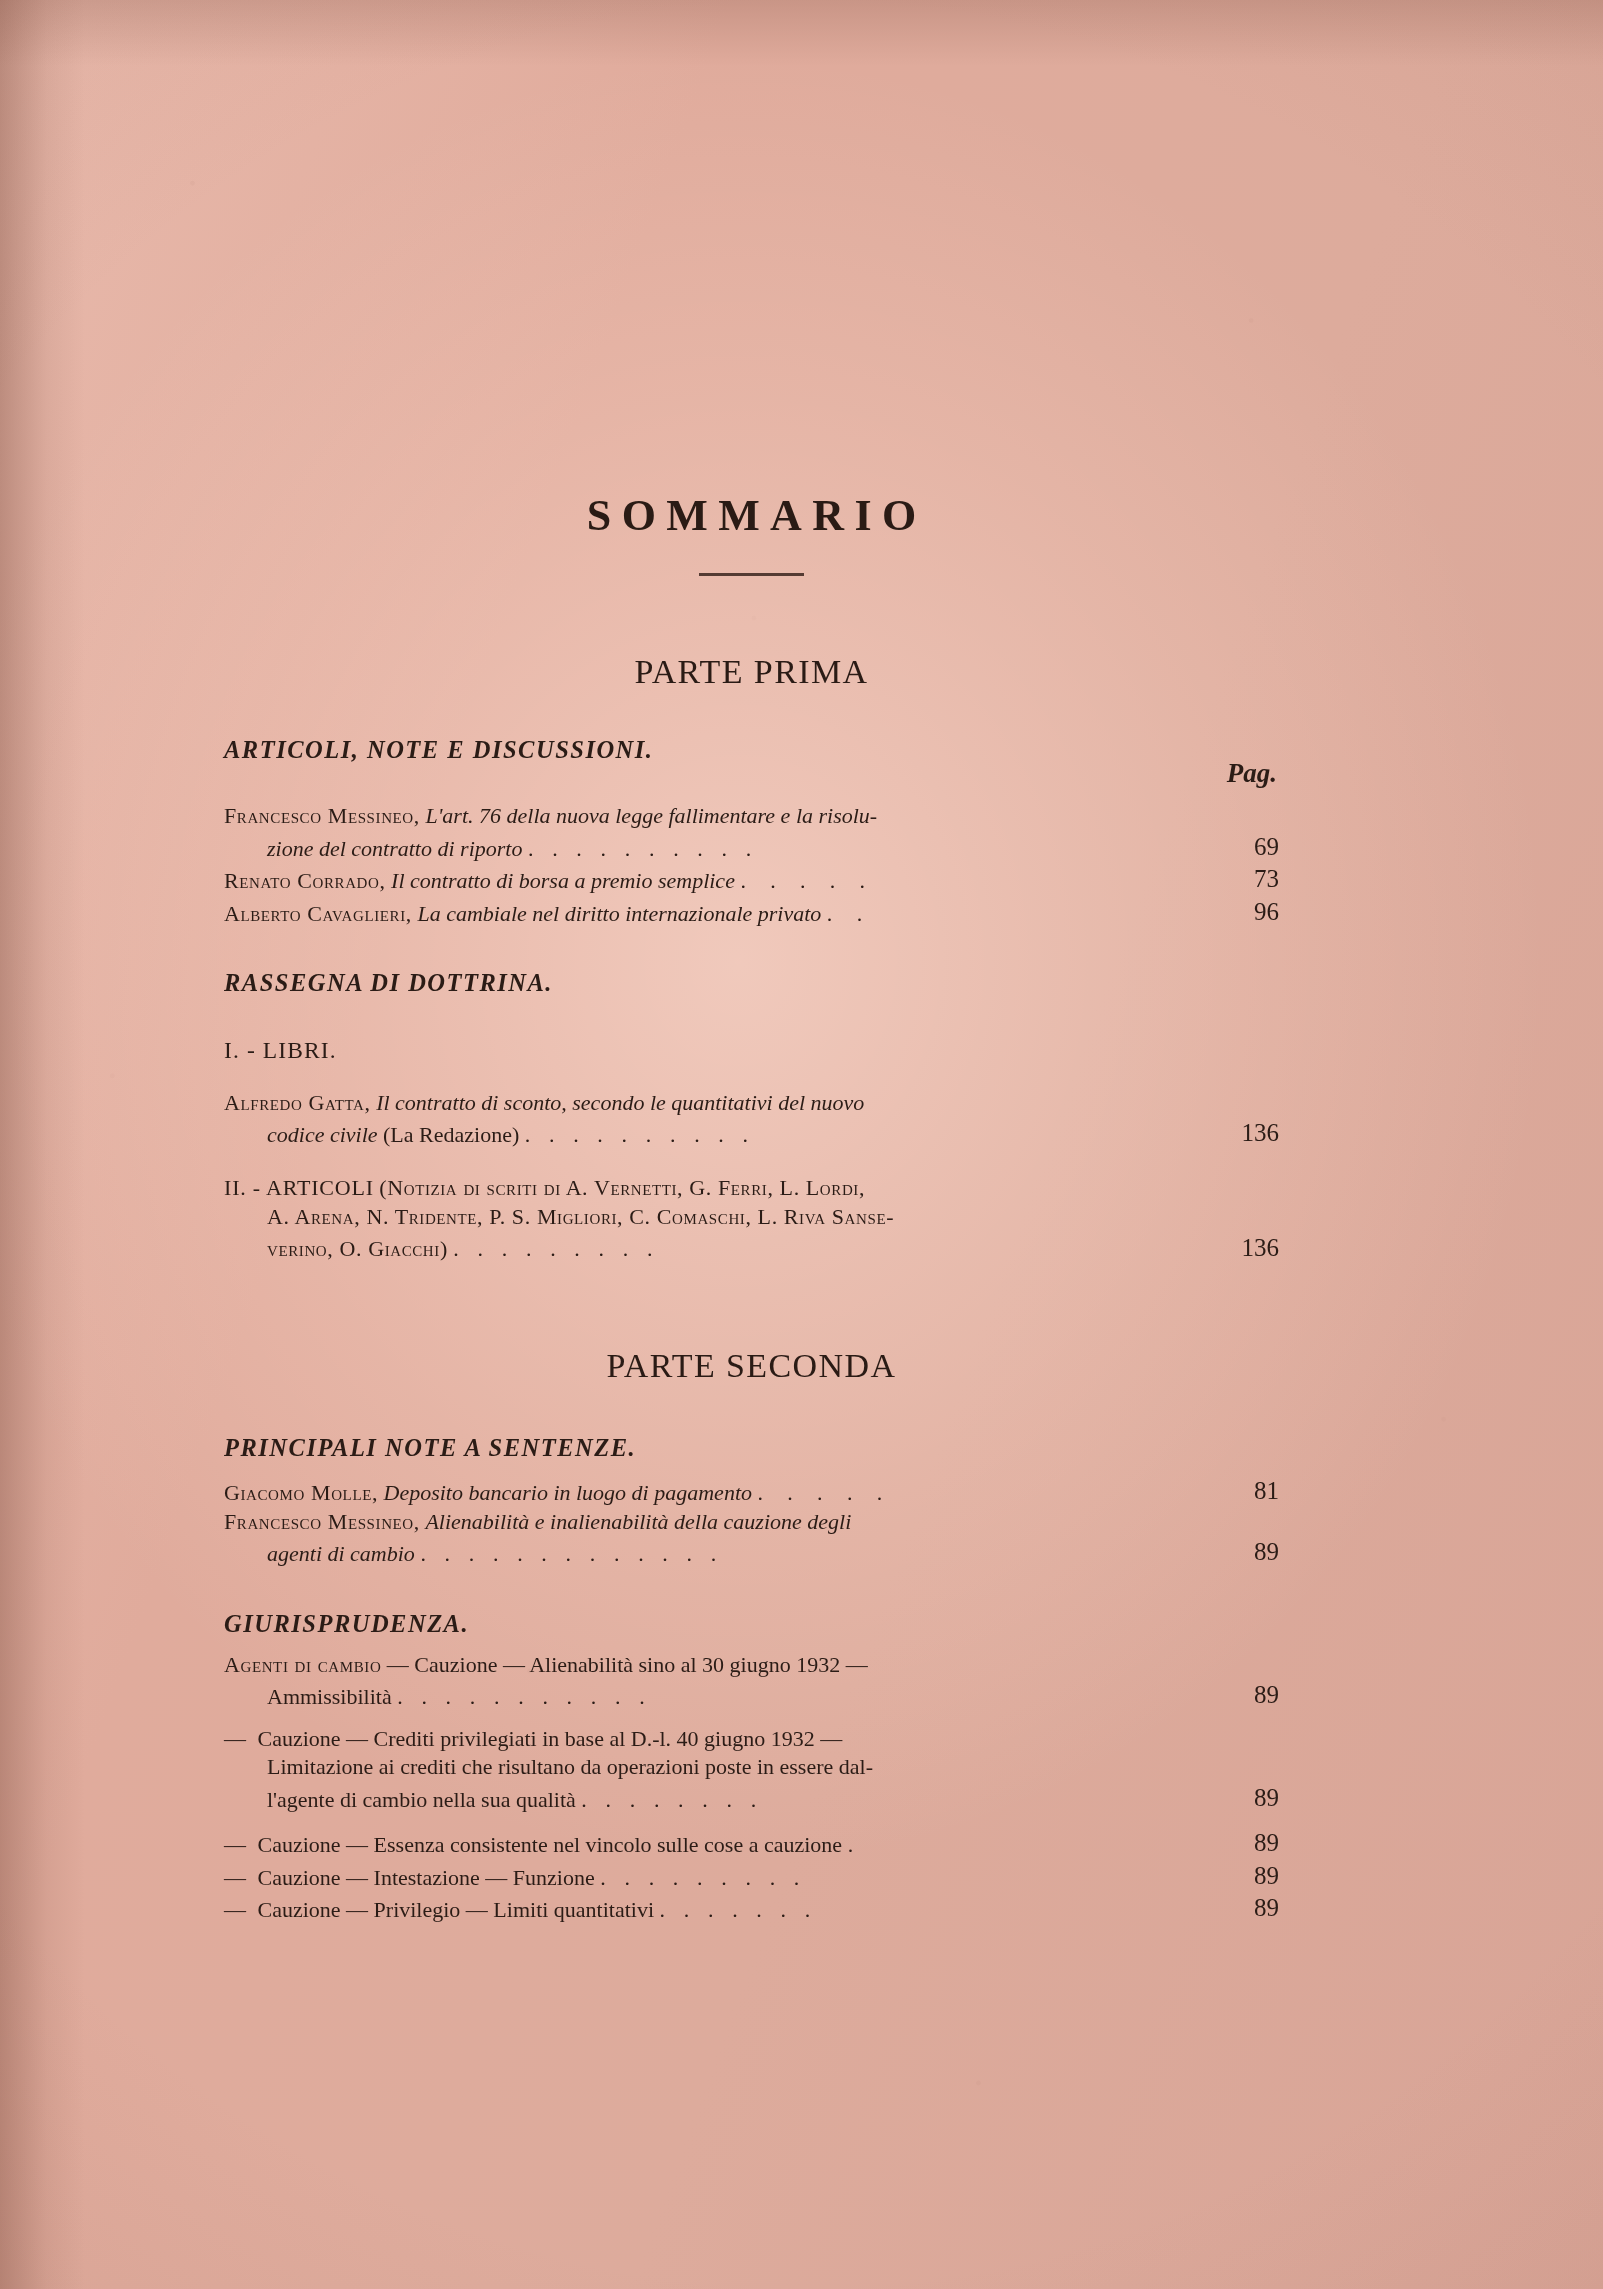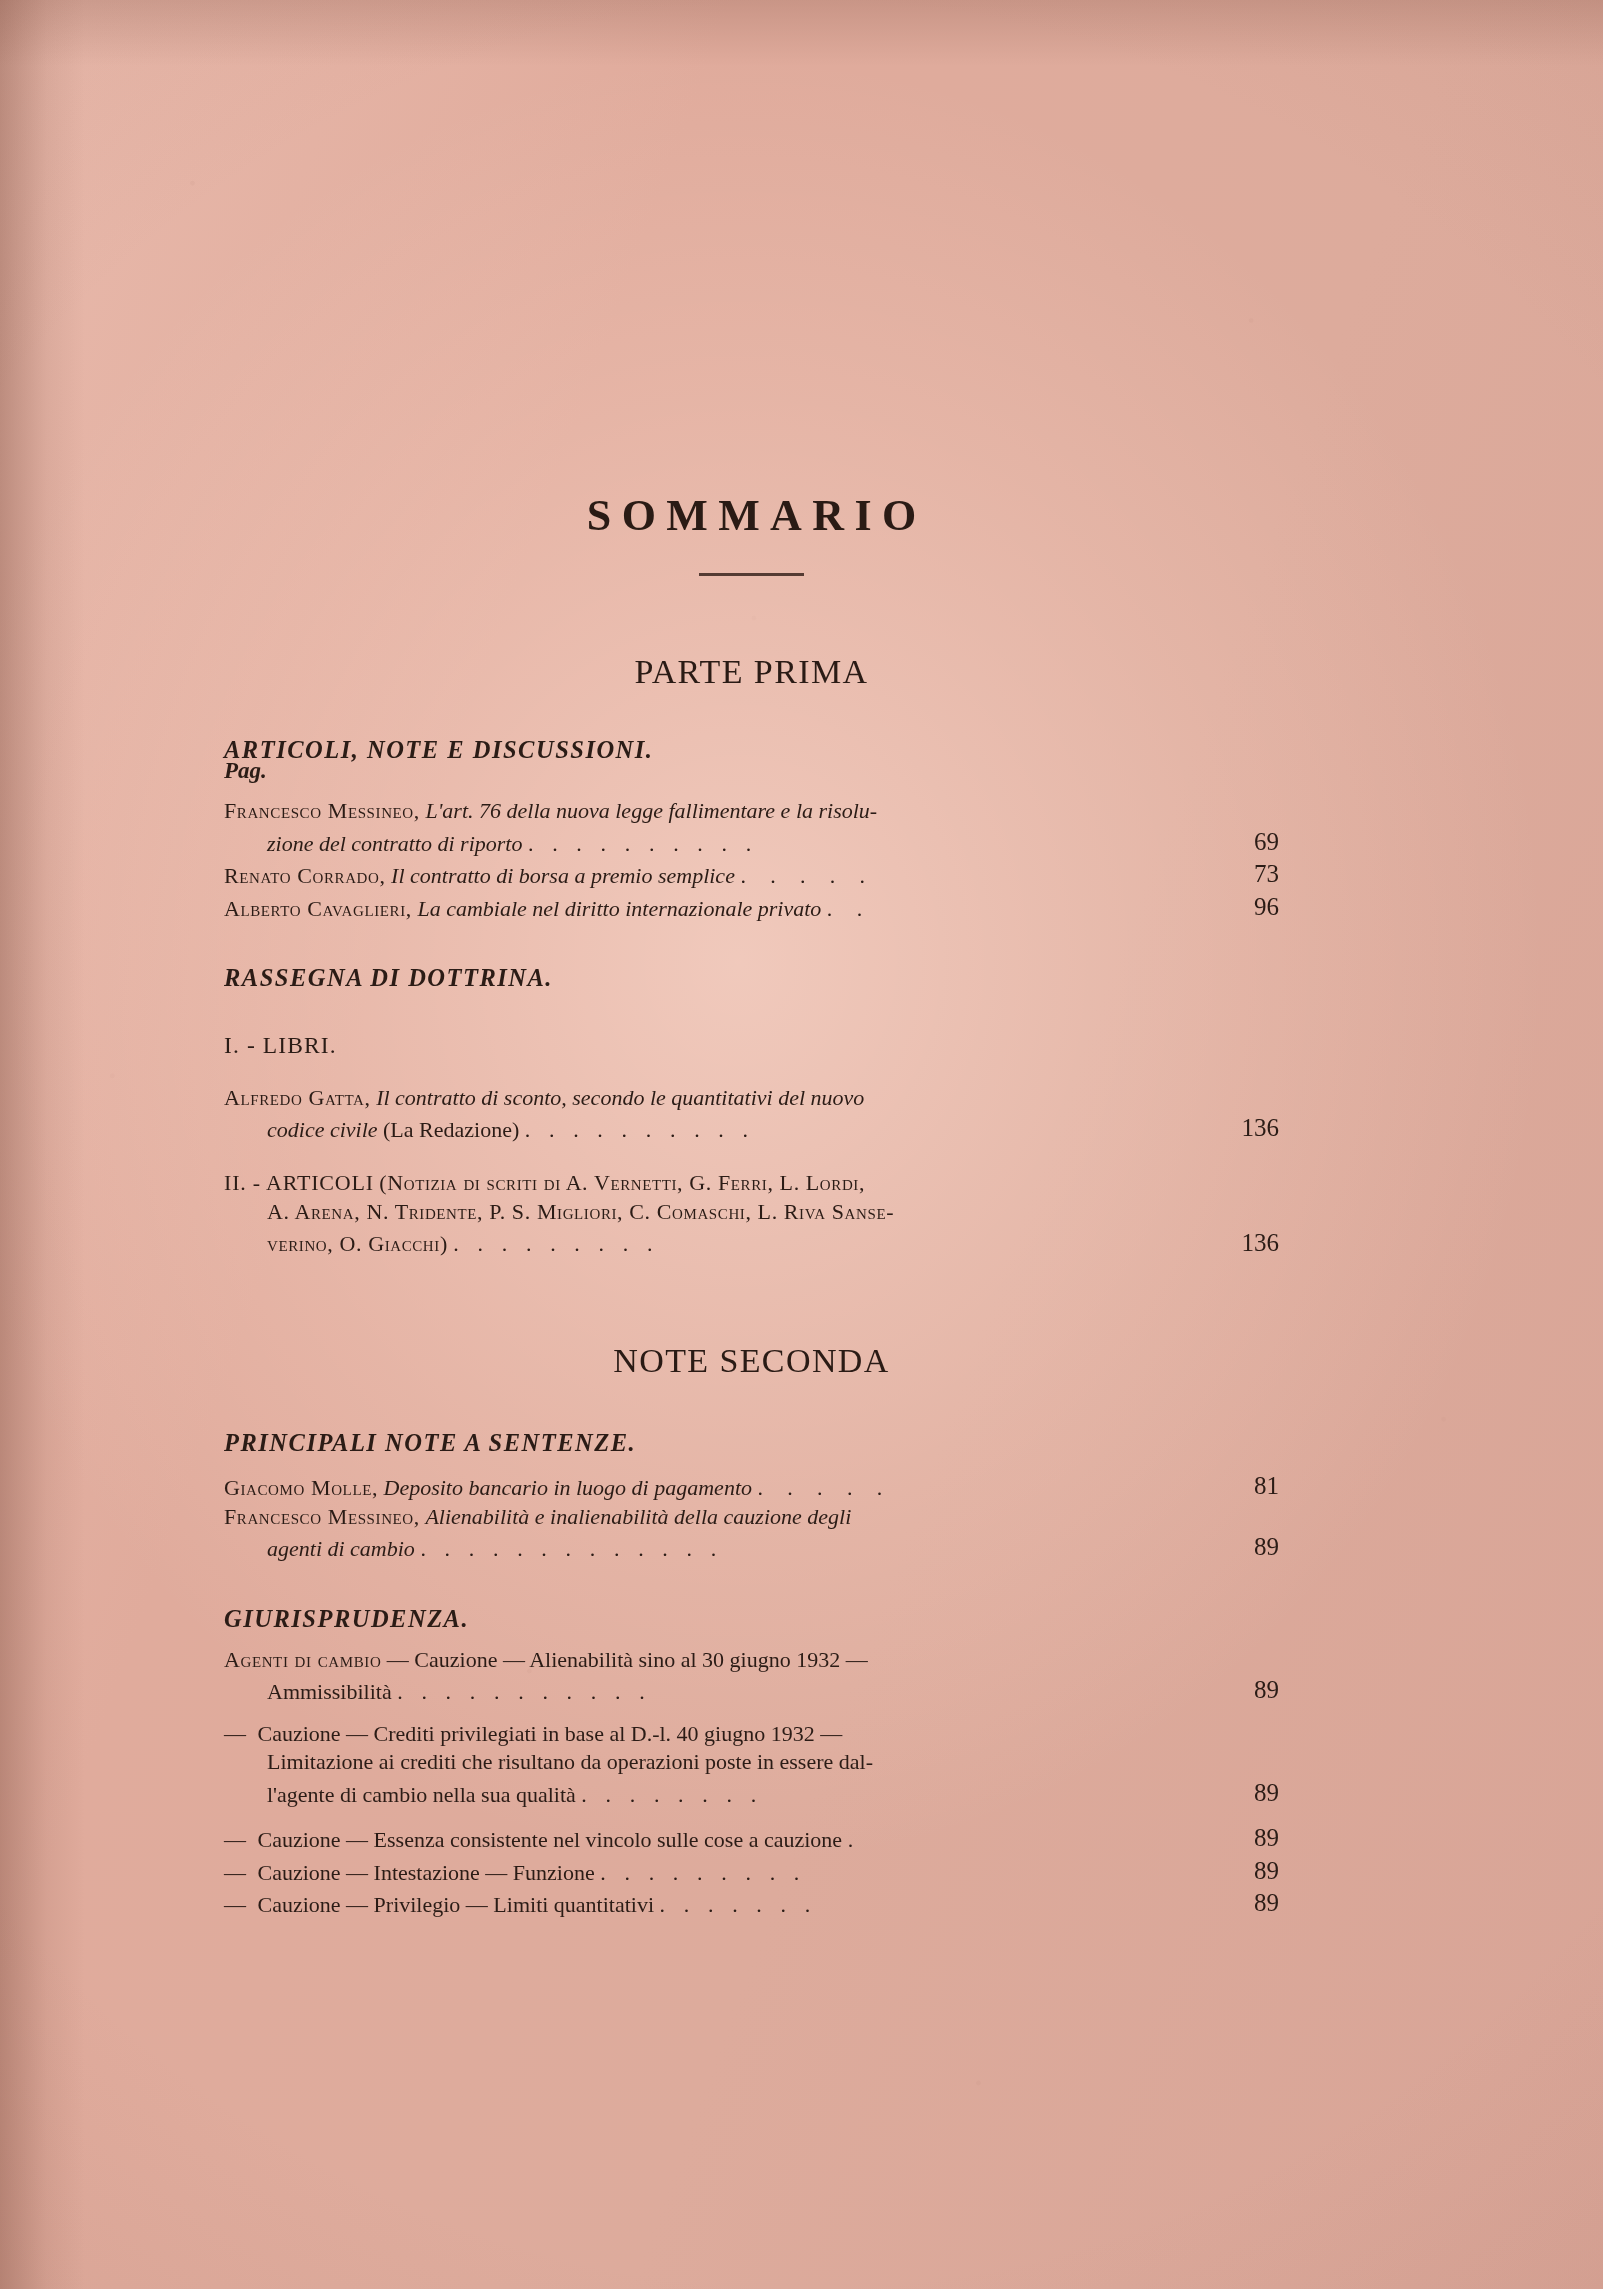--- a/index.html
+++ b/index.html
@@ -102,21 +102,22 @@
     margin: 0;
   }
   .sec-head.upright {
     font-style: normal;
   }
 
   .pagcol {
     position: relative;
     font-style: italic;
     font-weight: 700;
-    font-size: 23px;
+    font-size: 27px;
+    text-align: right;
     color: #2b1c16;
   }
 
   
   .entry {
     display: flex;
     align-items: flex-end;
     font-size: 22px;
     line-height: 1.30;
     color: #2b1c16;
@@ -243,21 +244,21 @@
       </div>
       <div class="entry">
         <div class="txt hang">
           <span class="sc">verino, O. Giacchi)</span>
           <span class="leader">. . . . . . . . .</span>
         </div>
         <div class="pg">136</div>
       </div>
     </div>
 
-    <h2 class="part" style="margin-top:83px;">NOTE SECONDA</h2>
+    <h2 class="part" style="margin-top:83px;">PARTE SECONDA</h2>
 
     <div style="margin-top:49px;">
       <div class="sec-head">PRINCIPALI NOTE A SENTENZE.</div>
 
       <div class="entry blk-sm">
         <div class="txt">
           <span class="sc">Giacomo Molle,</span>
           <span class="it">Deposito bancario in luogo di pagamento</span>
           <span class="leader leader-lg">. . . . .</span>
         </div>

